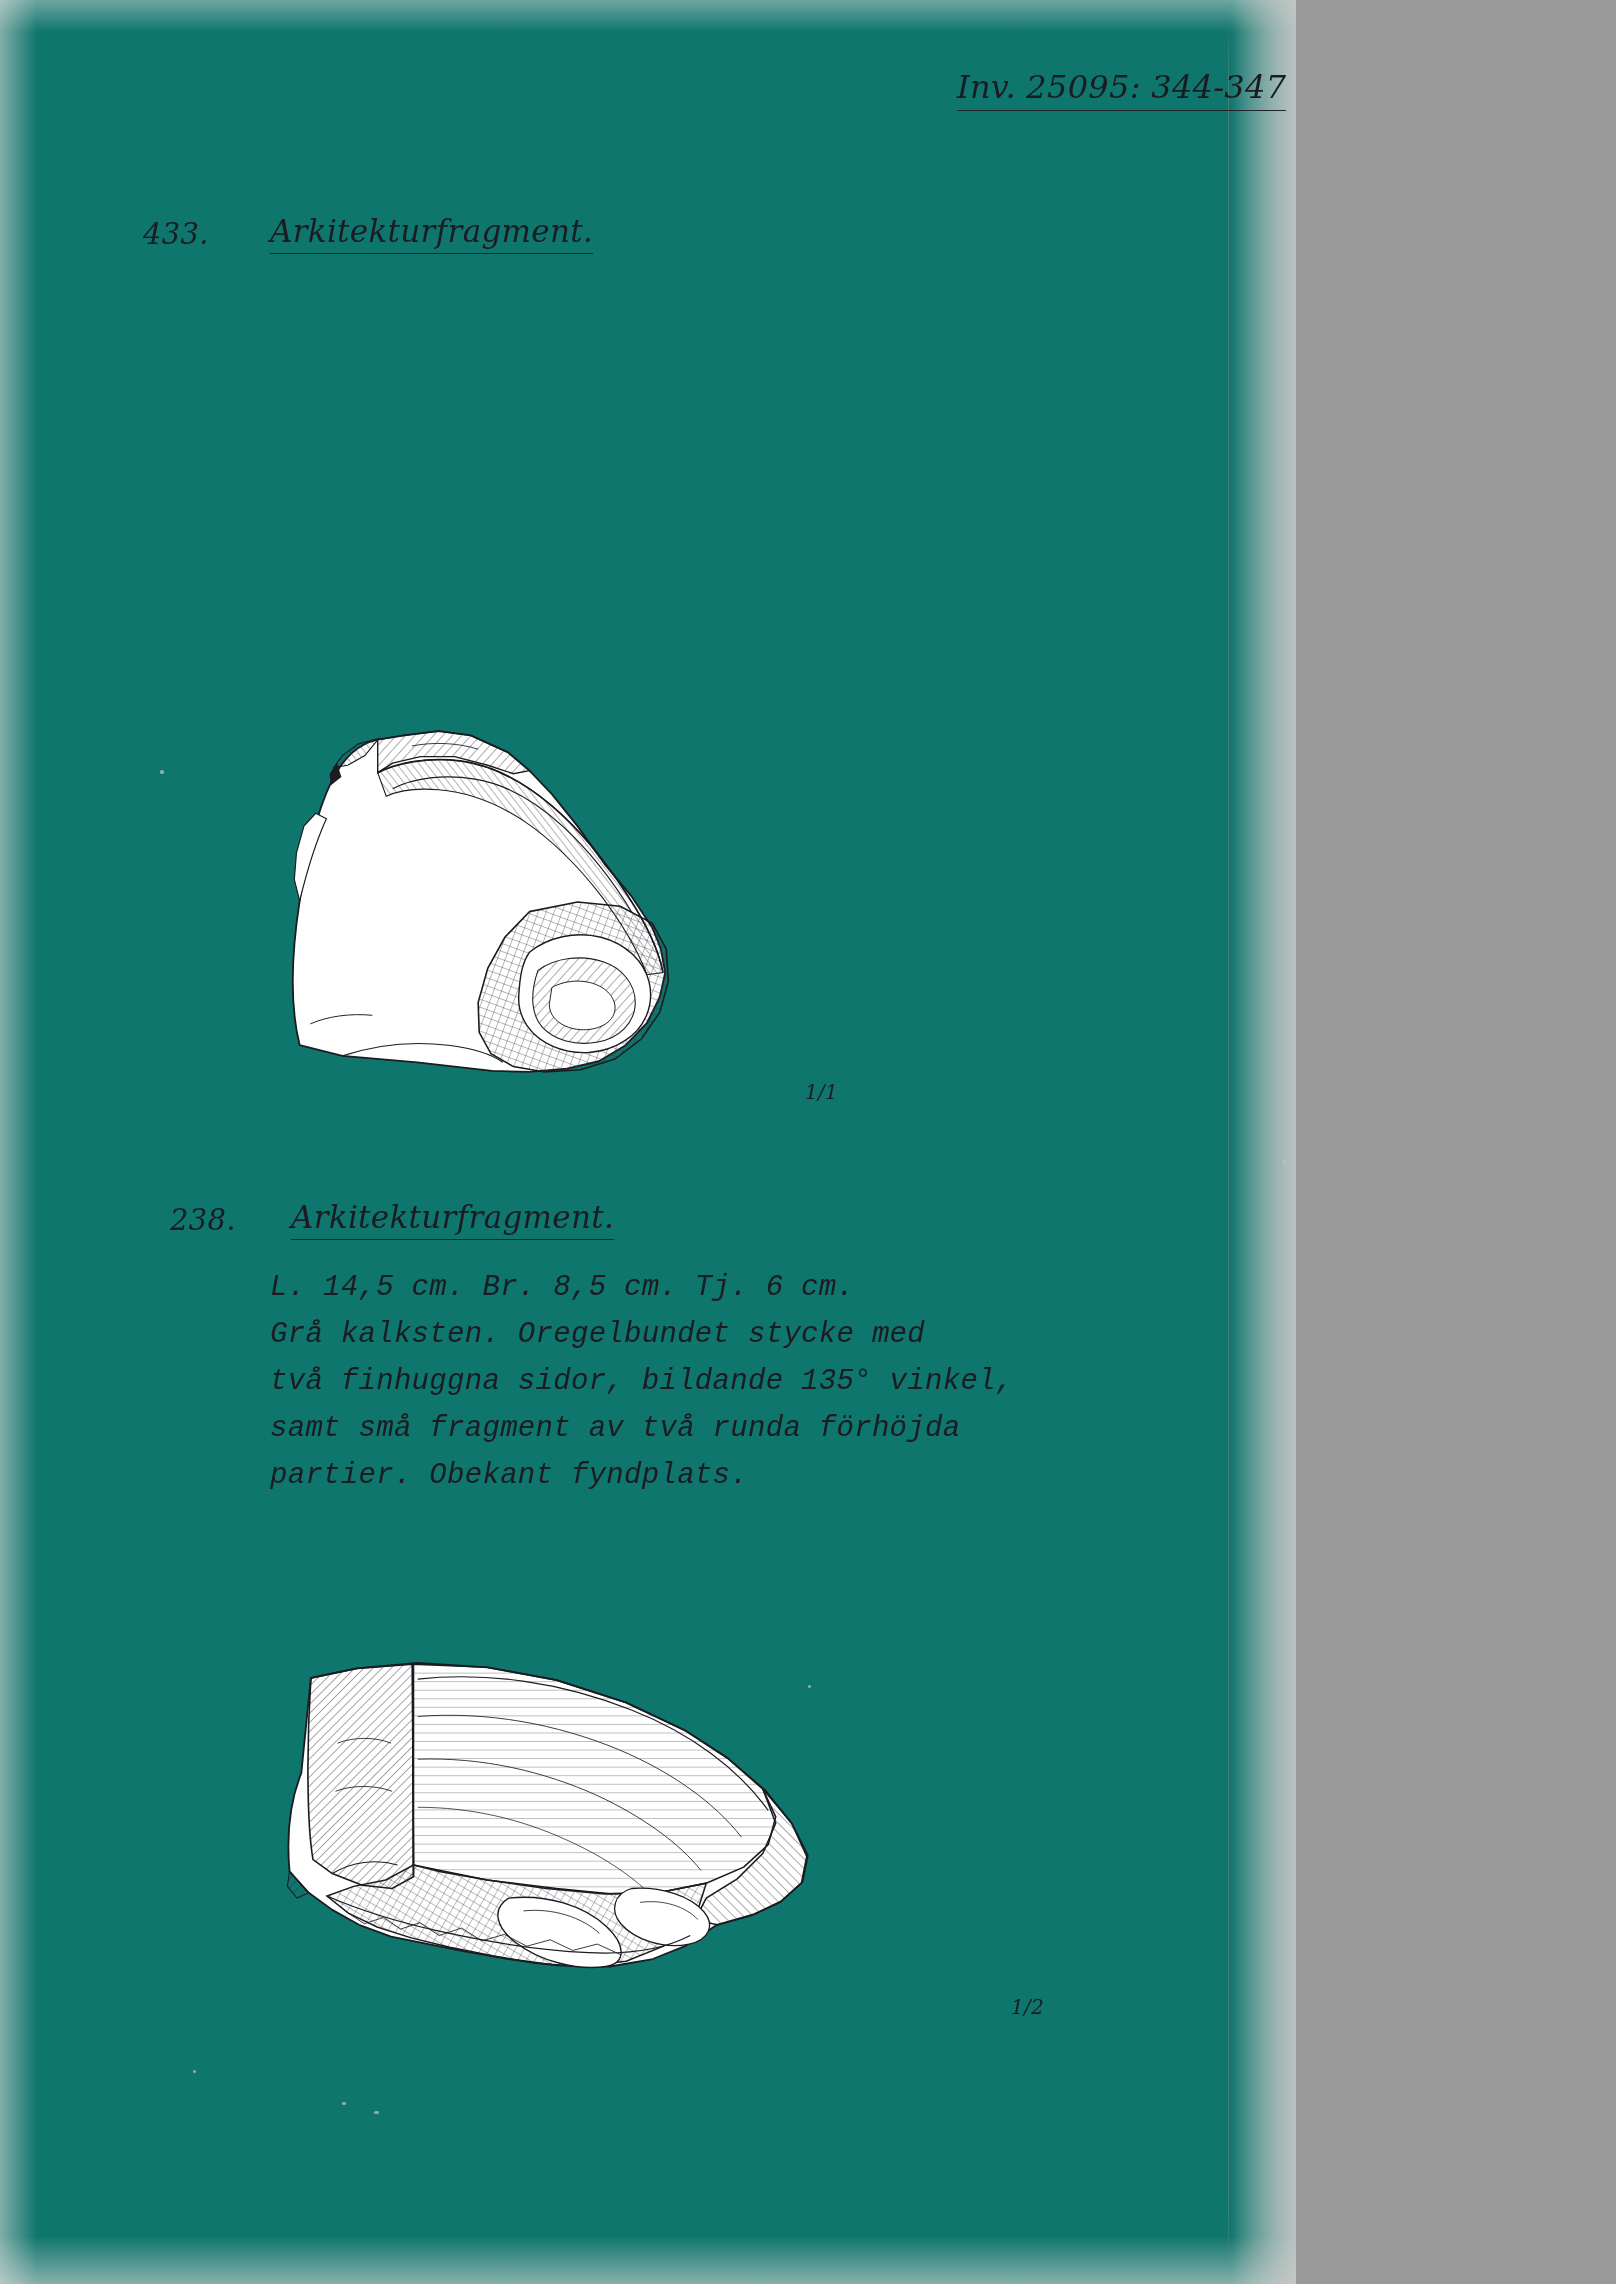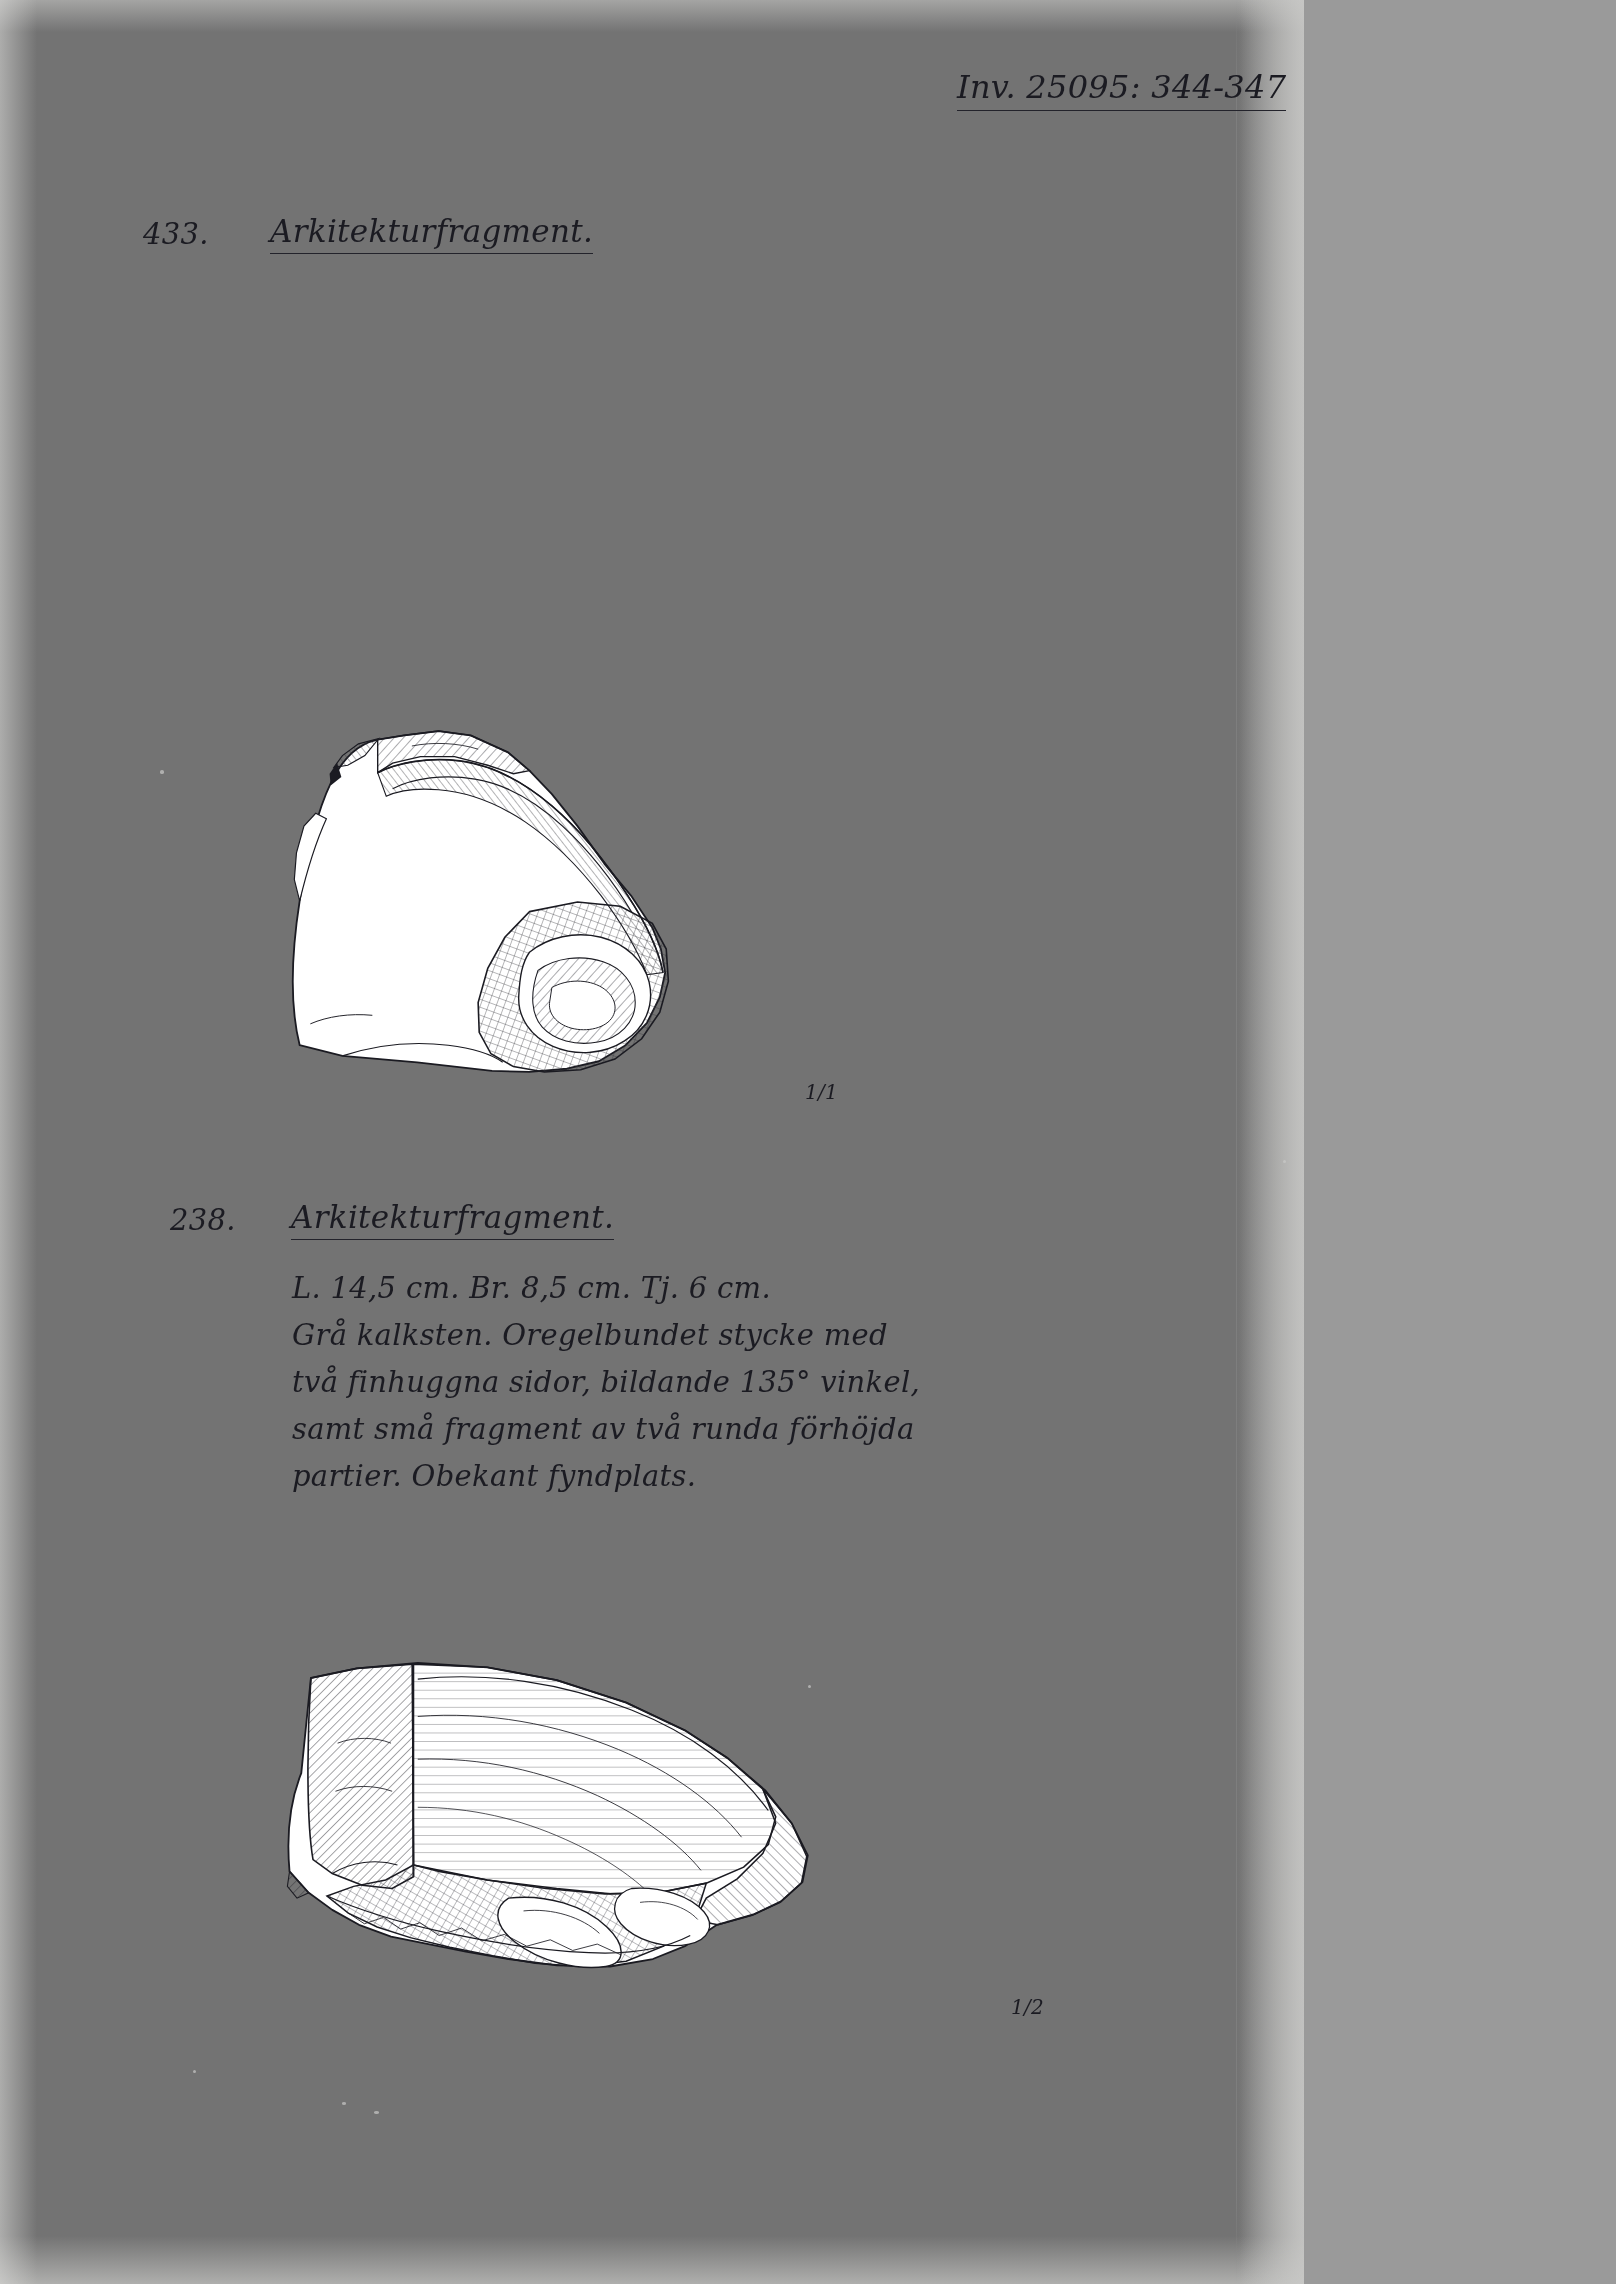--- a/index.html
+++ b/index.html
@@ -4,24 +4,23 @@
 <style>
   html, body {
     margin: 0;
     padding: 0;
     background: #9a9a9a;
   }
   #page {
     position: relative;
     width: 1296px;
     height: 2284px;
-    background: #737373;
+    background: #0f766e;
     overflow: hidden;
     font-family: "DejaVu Serif", serif;
-    padding-left: 8px;
   }
   
   #paper-tone {
     position: absolute;
     inset: 0;
     background:
       linear-gradient(90deg, rgba(220,220,218,0.55) 0px, rgba(255,255,255,0) 37px),
       linear-gradient(270deg, rgba(205,205,203,0.75) 0px, rgba(255,255,255,0) 64px),
       linear-gradient(180deg, rgba(225,225,222,0.45) 0px, rgba(255,255,255,0) 32px),
       linear-gradient(0deg, rgba(215,215,212,0.6) 0px, rgba(255,255,255,0) 48px);
@@ -185,21 +184,21 @@
       <path d="M250 320 C290 312 336 314 374 326" fill="none" stroke="#1b1b22" stroke-width="1.6"></path>
     </svg>
   </div>
 
   <div class="scale-label hand" style="left:805px; top:1080px;">1/1</div>
 
   <div class="entry-number hand" style="left:170px; top:1203px;">238.</div>
 
   <div class="entry-title hand" style="left:291px; top:1199px;">Arkitekturfragment.</div>
 
-  <div class="entry-body hand" style="left:292px; top:1265px; width:1150px;">L. 14,5 cm.  Br. 8,5 cm.  Tj. 6 cm.
+  <div class="entry-body hand" style="left:270px; top:1265px; width:1150px;font-family:Liberation Mono, monospace;">L. 14,5 cm.  Br. 8,5 cm.  Tj. 6 cm.
 Grå kalksten. Oregelbundet stycke med
 två finhuggna sidor, bildande 135° vinkel,
 samt små fragment av två runda förhöjda
 partier. Obekant fyndplats.</div>
 
   <div class="drawing" style="left:257px; top:1647px; width:781px; height:374px;">
     <svg viewBox="0 0 1460 700" width="781" height="374" xmlns="http://www.w3.org/2000/svg">
       <defs>
         <pattern id="h345a" width="12" height="12" patternUnits="userSpaceOnUse" patternTransform="rotate(45)">
           <line x1="0" y1="0" x2="0" y2="12" stroke="#2e2e35" stroke-width="1.6"></line>

